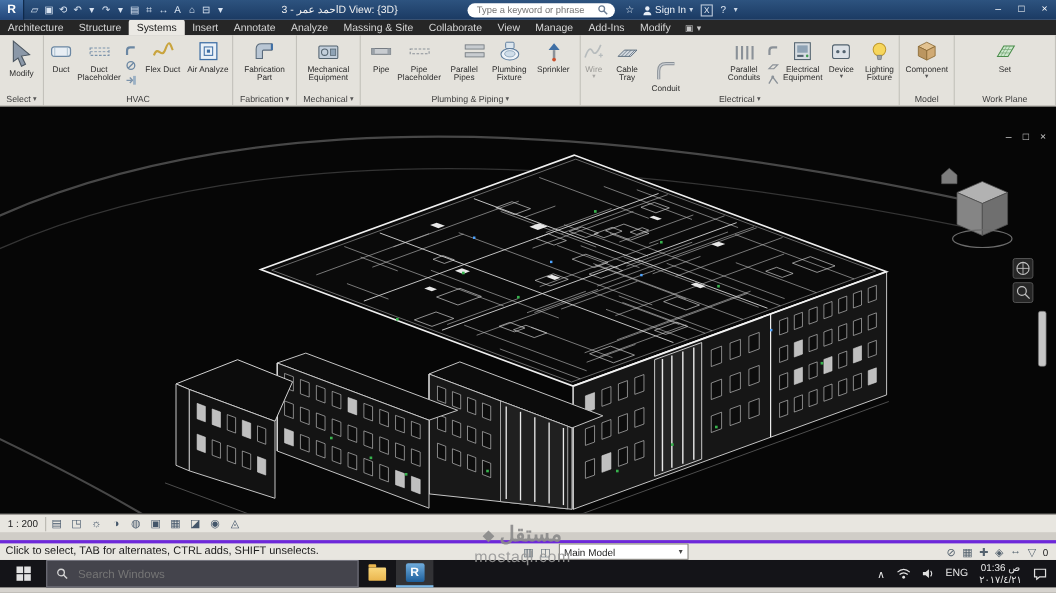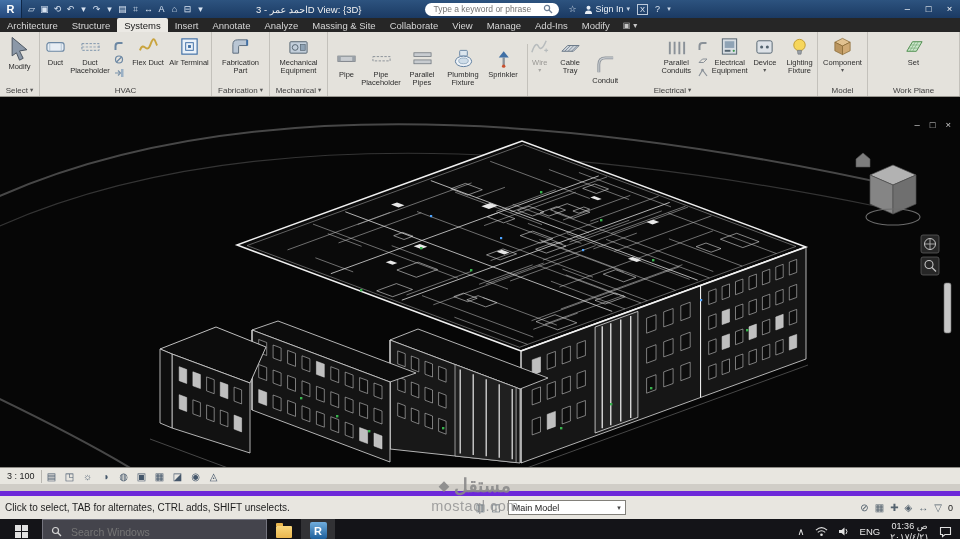--- a/index.html
+++ b/index.html
@@ -51,35 +51,35 @@
   #model-svg{position:absolute;left:0;top:0}
   .vp-ctrl{position:absolute;top:22px;right:9px;display:flex;gap:10px;color:#cfcfcf;font-size:9.5px;z-index:3}
 
   .viewbar{height:17px;background:#e8e6e0;border-top:1px solid #8d8b85;display:flex;align-items:center;gap:2px;padding-left:3px}
   .scale-btn{font-size:9px;color:#222;padding:0 6px 0 4px;border-right:1px solid #b8b6b0;height:13px;line-height:13px}
   .vicon{width:16px;height:14px;display:flex;align-items:center;justify-content:center;font-size:10px;color:#44566a}
 
   .gapbar{height:7px;background:#d0cdc7}
 
   
-  .statusbar{height:28px;background:#e8e6e0;display:flex;align-items:center;font-size:10px;color:#1d1d1d;
-             padding-left:5px;border-top:5px solid #6d28d9;position:relative}
+  .statusbar{height:18px;background:#e8e6e0;display:flex;align-items:center;font-size:10px;color:#1d1d1d;
+             padding-left:5px;border-top:3px solid #6d28d9;position:relative}
   .sb-icons{display:flex;gap:6px;margin-left:186px;color:#54626e;font-size:10px}
   .design-select{margin-left:7px;width:118px;height:15px;background:#fff;border:1px solid #82807a;font-size:9px;
                  display:flex;align-items:center;justify-content:space-between;padding:0 4px;color:#222}
   .design-select .dd{font-size:7px;color:#444}
   .sb-right{margin-left:auto;display:flex;align-items:center;gap:6px;padding-right:7px;color:#54626e;font-size:10px}
   .filter-count{font-size:9px;color:#222}
 
   
   .taskbar{height:25px;background:#141418;display:flex;align-items:stretch;color:#e8e8e8}
   .start-btn{width:42px;display:flex;align-items:center;justify-content:center}
   .winlogo{display:grid;grid-template-columns:6px 6px;grid-template-rows:6px 6px;gap:1px}
   .winlogo i{background:#e2e2e2}
-  .tsearch{width:225px;background:#44444c;border:1px solid #74747e;display:flex;align-items:center;gap:7px;padding:0 8px}
+  .tsearch{width:284px;background:#44444c;border:1px solid #74747e;display:flex;align-items:center;gap:7px;padding:0 8px}
   .tsearch input{background:transparent;border:none;outline:none;color:#d6d6d6;font-size:10.5px;width:178px;font-family:inherit}
   .app-slot{width:34px;display:flex;align-items:center;justify-content:center}
   .app-slot.active{background:rgba(255,255,255,.13);border-bottom:2px solid #7cb9e8}
   .folder{width:16px;height:12px;background:linear-gradient(#f9d77c,#eab64e);border-radius:1px;position:relative}
   .folder:before{content:"";position:absolute;top:-3px;left:0;width:7px;height:3px;background:#eab64e;border-radius:1px 1px 0 0}
   .rtile{width:17px;height:17px;border-radius:2px;background:linear-gradient(#71aede,#1d5f9b);color:#fff;
          font-weight:bold;font-size:11px;display:flex;align-items:center;justify-content:center}
   .tray{margin-left:auto;display:flex;align-items:center;gap:10px;padding-right:8px;font-size:9.5px}
   .clock{text-align:center;font-size:9px;line-height:1.2;direction:ltr}
 
@@ -226,21 +226,21 @@
           <span class="rlabel">Flex Duct</span>
         </div>
         <div class="rbtn" style="width: 40px;">
           <span class="ricon">
             <svg viewBox="0 0 22 22" width="21" height="21">
               <rect x="3" y="3" width="16" height="16" fill="#eaf1f8" stroke="#3f6fa5" stroke-width="1.2"></rect>
               <rect x="7" y="7" width="8" height="8" fill="none" stroke="#3f6fa5" stroke-width="1"></rect>
               <rect x="9.5" y="9.5" width="3" height="3" fill="#3f6fa5"></rect>
             </svg>
           </span>
-          <span class="rlabel">Air Terminal</span>
+          <span class="rlabel">Air Analyze</span>
         </div>
       </div>
       <div class="plabel">
         <span>HVAC</span>
       </div>
     </div>
     <div class="panel" style="width: 58px;">
       <div class="pbtns">
         <div class="rbtn" style="width: 40px;">
           <span class="ricon">
@@ -268,41 +268,41 @@
             </svg>
           </span>
           <span class="rlabel">Mechanical Equipment</span>
         </div>
       </div>
       <div class="plabel">
         <span>Mechanical</span>
         <span class="pcaret">▾</span>
       </div>
     </div>
-    <div class="panel" style="width: 200px; margin-top: 12px;">
+    <div class="panel" style="width: 200px;">
       <div class="pbtns">
         <div class="rbtn" style="width: 27px;">
           <span class="ricon">
             <svg viewBox="0 0 22 22" width="21" height="21">
               <rect x="2" y="8.5" width="18" height="5.5" fill="#c8ccd0" stroke="#70777e" stroke-width="0.9"></rect>
               <rect x="2" y="8.5" width="3" height="5.5" fill="#9aa1a8"></rect>
               <rect x="17" y="8.5" width="3" height="5.5" fill="#9aa1a8"></rect>
             </svg>
           </span>
           <span class="rlabel">Pipe</span>
         </div>
         <div class="rbtn" style="width: 40px;">
           <span class="ricon">
             <svg viewBox="0 0 22 22" width="21" height="21">
               <rect x="2" y="9" width="18" height="4.5" fill="none" stroke="#8a9198" stroke-width="1" stroke-dasharray="2.5 1.5"></rect>
             </svg>
           </span>
           <span class="rlabel">Pipe Placeholder</span>
         </div>
-        <div class="rbtn" style="width: 40px;">
+        <div class="rbtn" style="width: 40px; align-items: flex-end;">
           <span class="ricon">
             <svg viewBox="0 0 22 22" width="21" height="21">
               <rect x="2" y="5" width="18" height="4" fill="#c8ccd0" stroke="#70777e" stroke-width="0.8"></rect>
               <rect x="2" y="12.5" width="18" height="4" fill="#c8ccd0" stroke="#70777e" stroke-width="0.8"></rect>
             </svg>
           </span>
           <span class="rlabel">Parallel Pipes</span>
         </div>
         <div class="rbtn" style="width: 40px;">
           <span class="ricon">
@@ -714,21 +714,21 @@
       <rect x="944" y="186" width="7" height="50" rx="2" fill="#c6c6c6" stroke="#707070" stroke-width="0.6"></rect>
     </svg>
   <div class="vp-ctrl">
     <span>–</span>
     <span>□</span>
     <span>×</span>
   </div>
 </div>
 
 <div class="viewbar">
-  <span class="scale-btn">3 : 100</span>
+  <span class="scale-btn">1 : 200</span>
   <span id="viewbar-icons" style="display:flex;gap:2px">
       <span class="vicon">▤</span>
       <span class="vicon">◳</span>
       <span class="vicon">☼</span>
       <span class="vicon">◑</span>
       <span class="vicon">◍</span>
       <span class="vicon">▣</span>
       <span class="vicon">▦</span>
       <span class="vicon">◪</span>
       <span class="vicon">◉</span>

